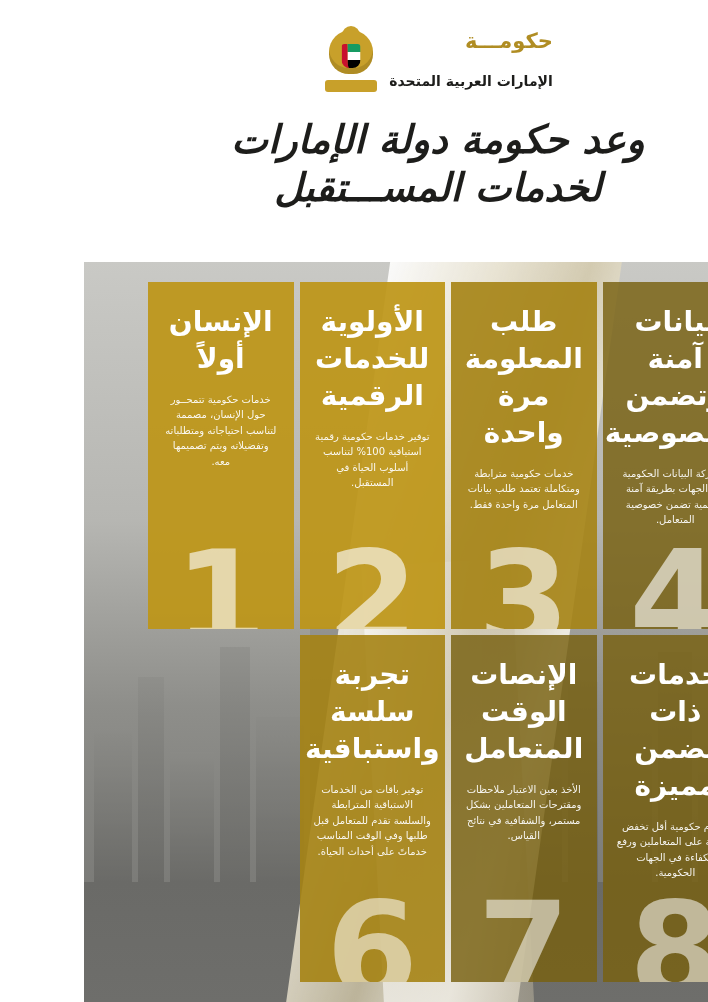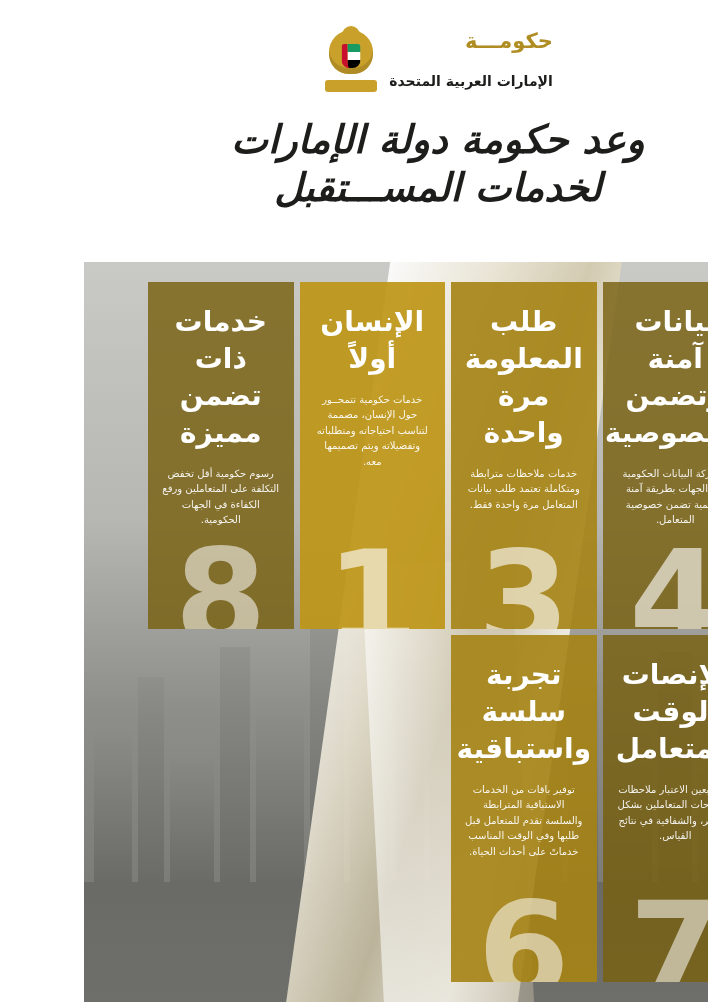--- a/index.html
+++ b/index.html
@@ -279,24 +279,29 @@
   <div class="grid">
 
     <div class="tile dim">
       <h3>بيانات آمنة وتضمن الخصوصية</h3>
       <p>مشاركة البيانات الحكومية بين الجهات بطريقة آمنة ومحمية تضمن خصوصية المتعامل.</p>
       <div class="num">4</div>
     </div>
 
     <div class="tile mid">
       <h3>طلب المعلومة مرة واحدة</h3>
-      <p>خدمات ملاحظات مترابطة ومتكاملة تعتمد طلب بيانات المتعامل مرة واحدة فقط.</p>
+      <p>خدمات حكومية مترابطة ومتكاملة تعتمد طلب بيانات المتعامل مرة واحدة فقط.</p>
       <div class="num">3</div>
     </div>
 
+    <div class="tile bright">
+      <h3>الأولوية للخدمات الرقمية</h3>
+      <p>توفير خدمات حكومية رقمية استباقية 100% لتناسب أسلوب الحياة في المستقبل.</p>
+      <div class="num">2</div>
+    </div>
 
     <div class="tile bright">
       <h3>الإنسان أولاً</h3>
       <p>خدمات حكومية تتمحــور حول الإنسان، مصممة لتناسب احتياجاته ومتطلباته وتفضيلاته ويتم تصميمها معه.</p>
       <div class="num">1</div>
     </div>
 
     <div class="tile dim row2">
       <h3>خدمات ذات تضمن مميزة</h3>
       <p>رسوم حكومية أقل تخفض التكلفة على المتعاملين ورفع الكفاءة في الجهات الحكومية.</p>

